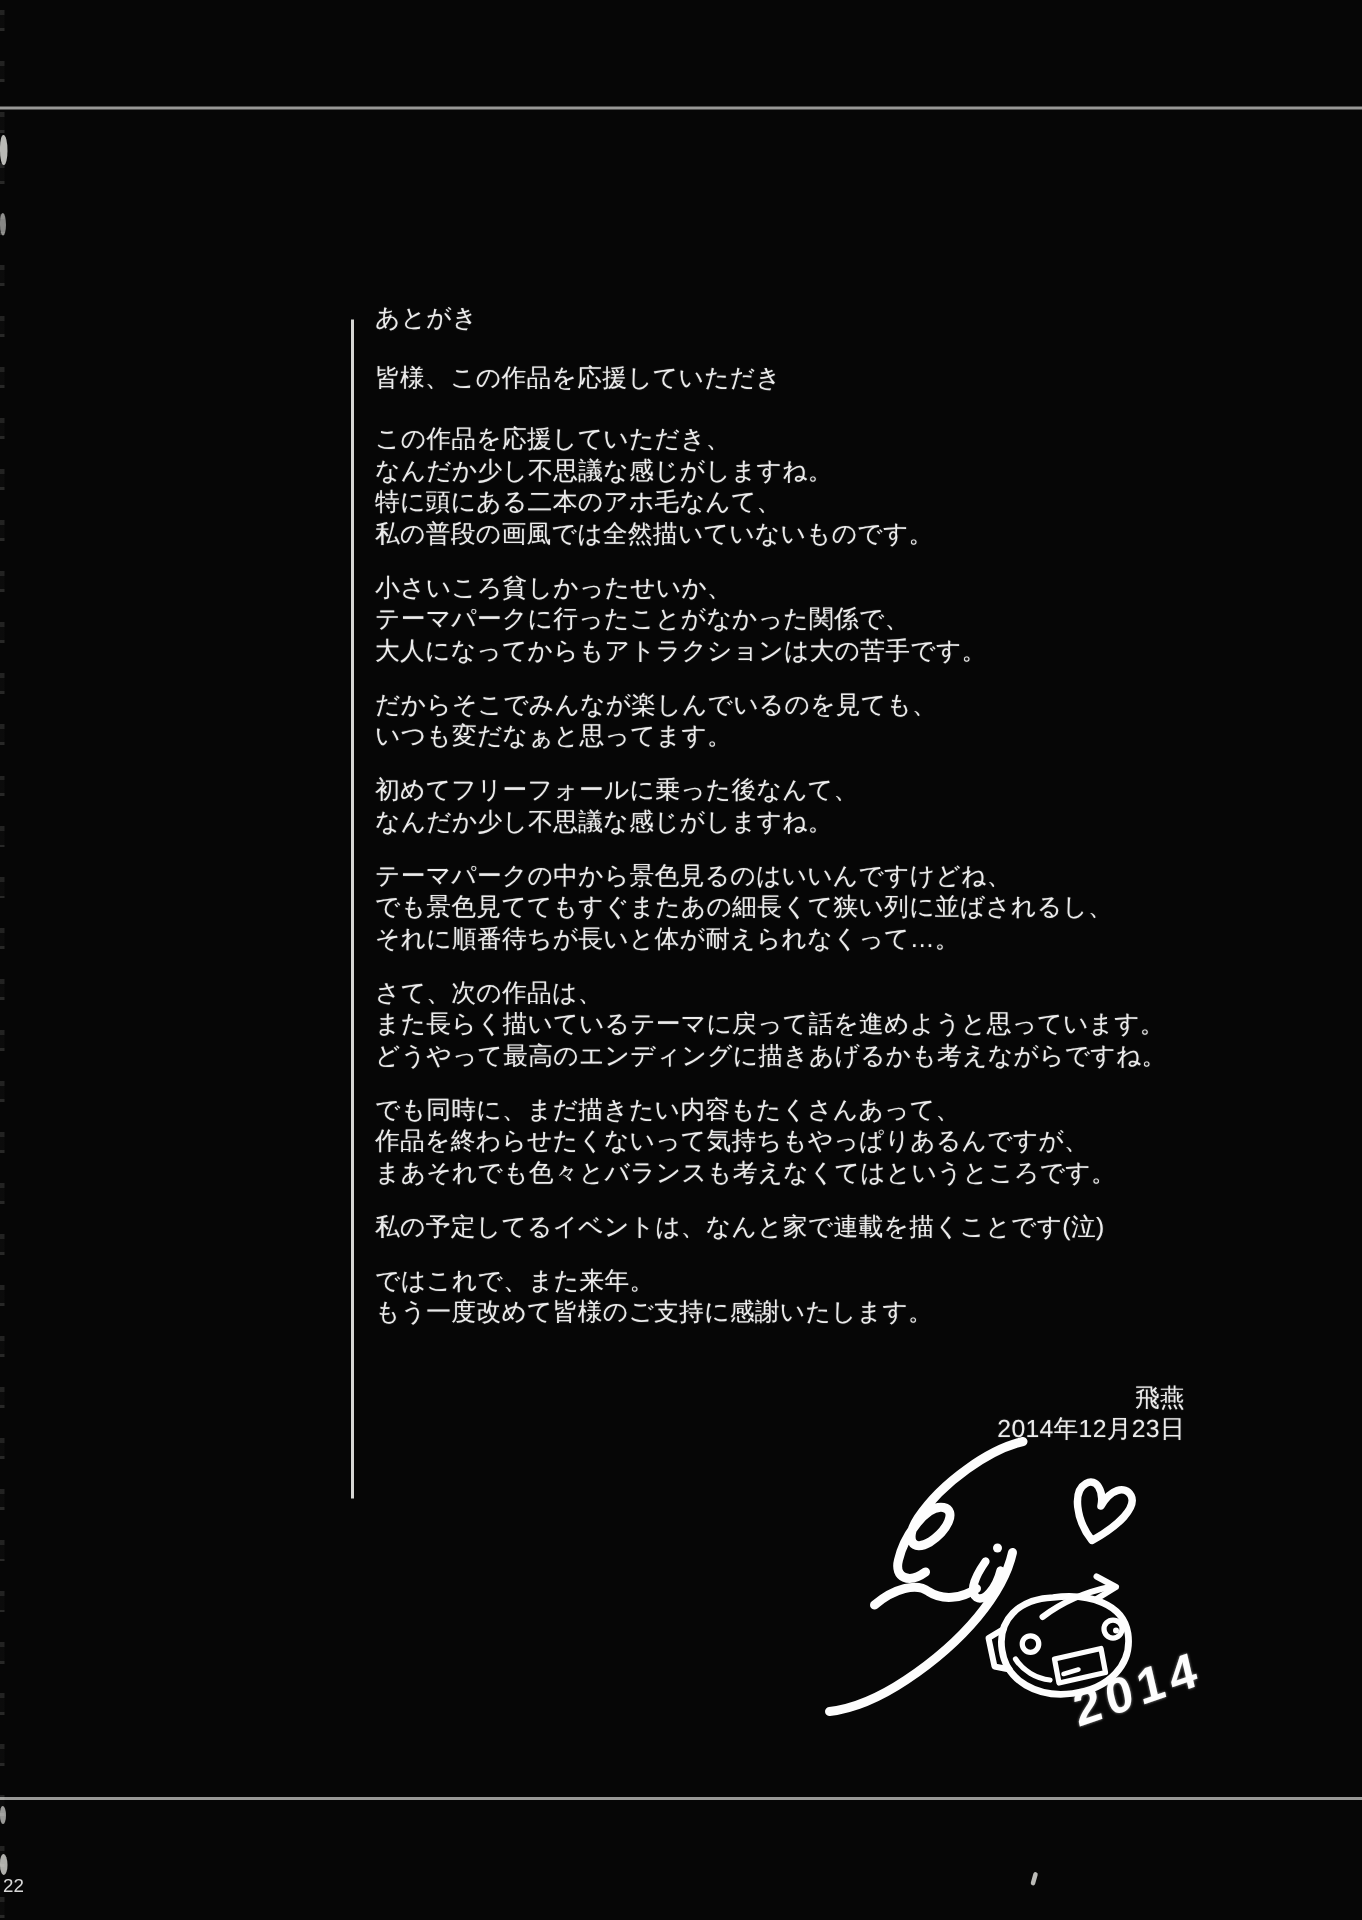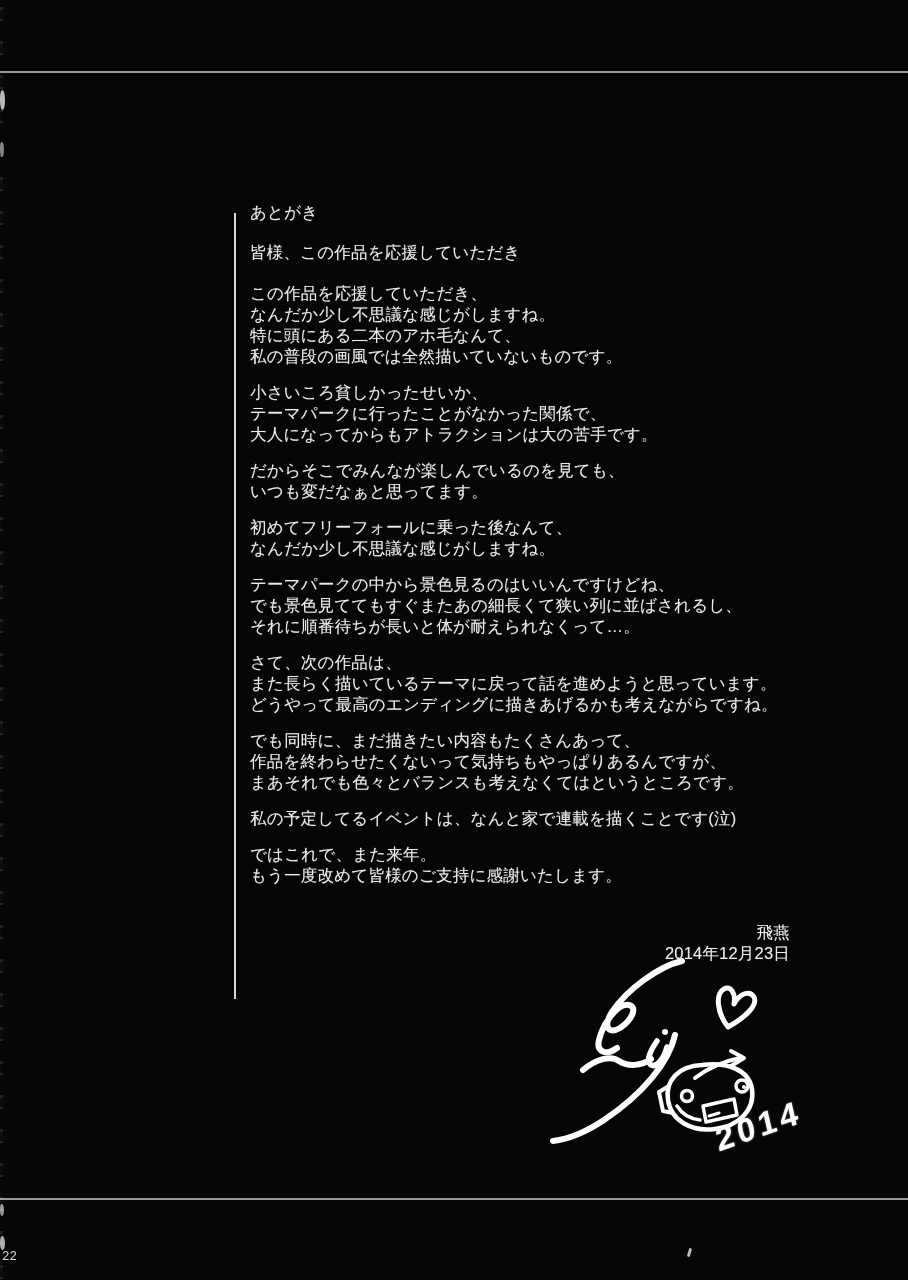--- a/index.html
+++ b/index.html
@@ -31,21 +31,21 @@
   
   .sig-svg{position:absolute;left:540px;top:950px;width:310px;height:240px;}
   .sig-year{
     position:absolute;left:712px;top:1122px;
     color:#fdfdfd;font-size:33px;font-weight:bold;
     transform:rotate(-19deg) skewX(-6deg);transform-origin:left top;
     letter-spacing:4px;
     text-shadow:0 0 2px rgba(255,255,255,.6);
   }
   
-  .pagenum{position:absolute;left:2px;top:1250px;color:#d8d8d8;font-size:12.5px;font-family:Liberation Mono, monospace;}
+  .pagenum{position:absolute;left:2px;top:1250px;color:#d8d8d8;font-size:12.5px;}
   
   .edge-noise{
     position:absolute;left:0;top:0;width:3px;height:1280px;opacity:.5;
     background:repeating-linear-gradient(180deg,
       rgba(210,210,205,0) 0 7px, rgba(210,210,205,.28) 7px 10px,
       rgba(210,210,205,.05) 10px 19px, rgba(210,210,205,.33) 19px 21px,
       rgba(210,210,205,0) 21px 34px);
   }
   .speck{position:absolute;background:#d9d9d5;border-radius:45% 55% 50% 50%;}
   .speck-a{left:0;top:90px;width:5px;height:20px;opacity:.85;}

